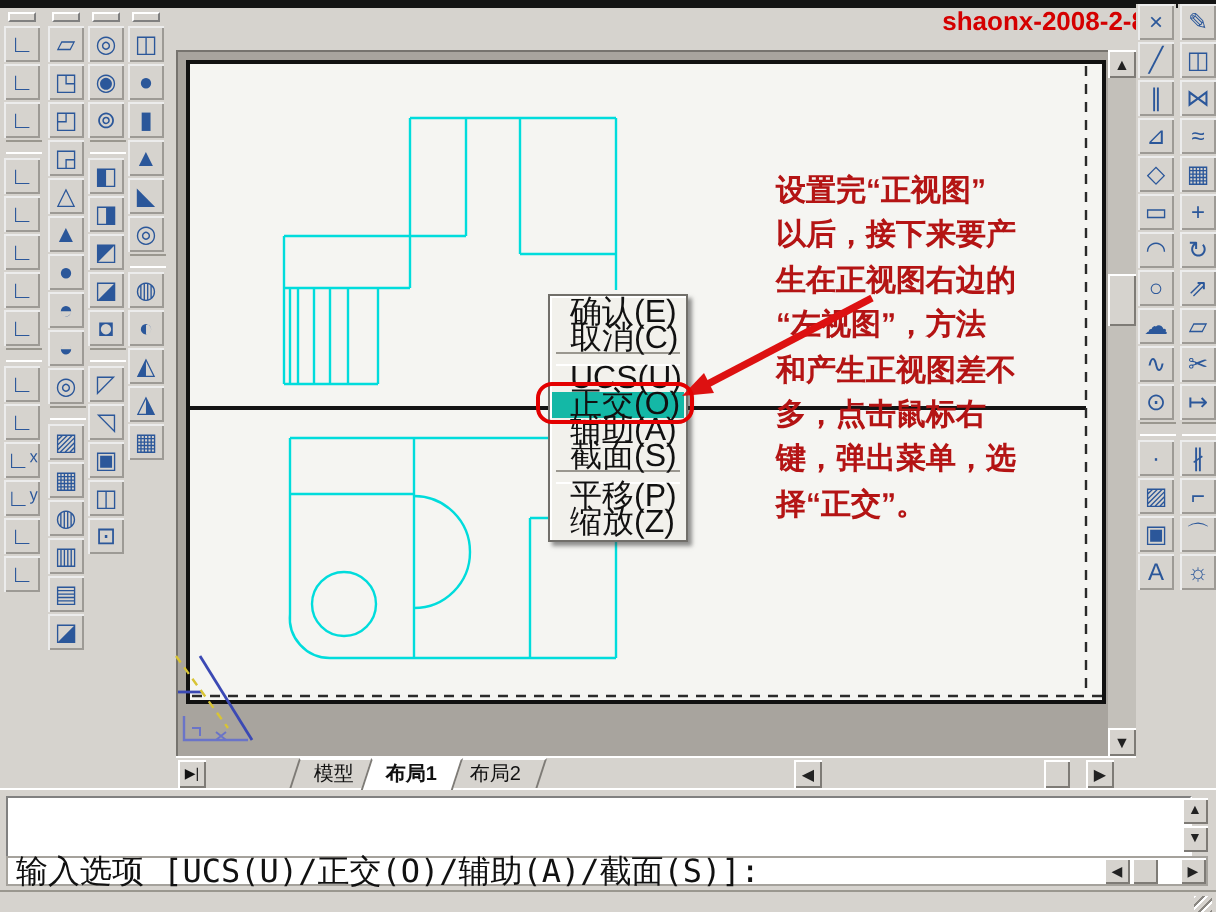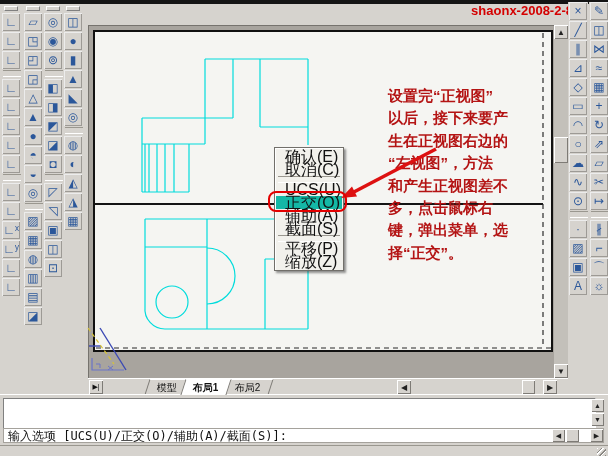--- a/index.html
+++ b/index.html
@@ -47,21 +47,21 @@
        border:1px solid #7e7b76;border-top:1px solid #fff;border-bottom:none;transform:skewX(-18deg);margin-right:-4px;}
   .tab span{display:inline-block;transform:skewX(18deg);}
   .tab.active{background:#fff;font-weight:bold;z-index:2;}
 
   
   .cmdwin{position:absolute;left:0;top:394px;width:608px;height:62px;background:#d6d3ce;border-top:1px solid #fff;}
   .cmdhist{position:absolute;left:3px;top:3px;width:587px;height:29px;background:#fff;border:1px solid #808080;
            border-right-color:#fff;border-bottom-color:#fff;font-family:"DejaVu Sans Mono",monospace;font-size:11px;line-height:14px;
            color:#111;padding-left:4px;white-space:pre;overflow:hidden;}
   .cmdprompt{position:absolute;left:3px;top:33px;width:601px;height:15px;background:#fff;border:1px solid #a5a29c;
-             font-family:"DejaVu Sans Mono",monospace;font-size:12px;line-height:14px;color:#111;padding-left:4px;white-space:pre;box-sizing:border-box;}
+             font-family:"DejaVu Sans Mono",monospace;font-size:16px;line-height:14px;color:#111;padding-left:4px;white-space:pre;box-sizing:border-box;}
   .mini{width:13px;height:13px;font-size:7px;}
   .statusstrip{position:absolute;left:0;top:50px;width:608px;height:12px;background:#d6d3ce;border-top:1px solid #9a978f;}
   .grip{position:absolute;right:2px;top:2px;width:9px;height:9px;
         background:repeating-linear-gradient(135deg,#fff 0 1px,transparent 1px 3px,#8a8782 3px 4px);}
 </style>
 </head>
 <body>
 
 <div class="app">
   <div class="top-strip"></div>

